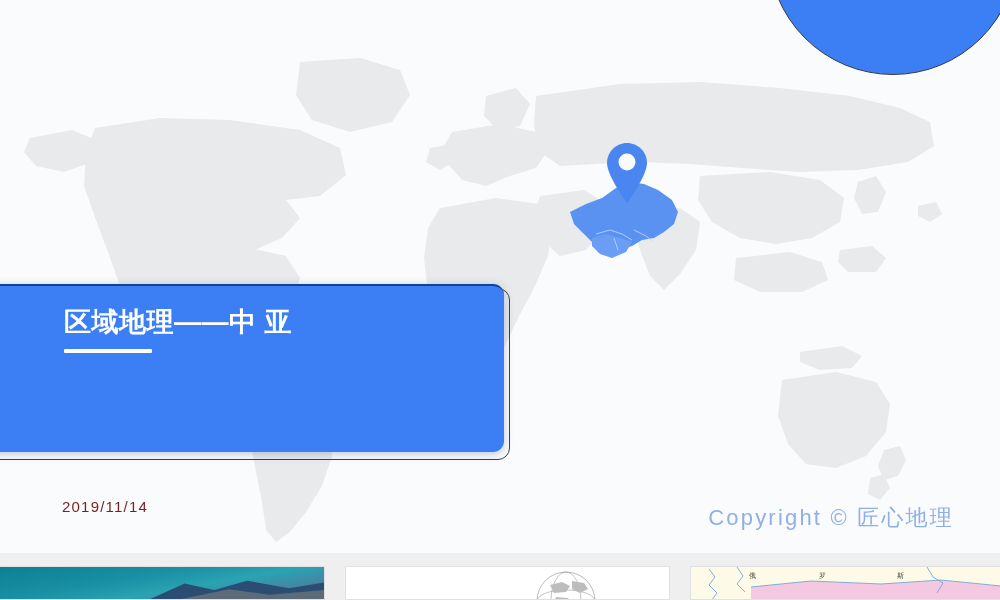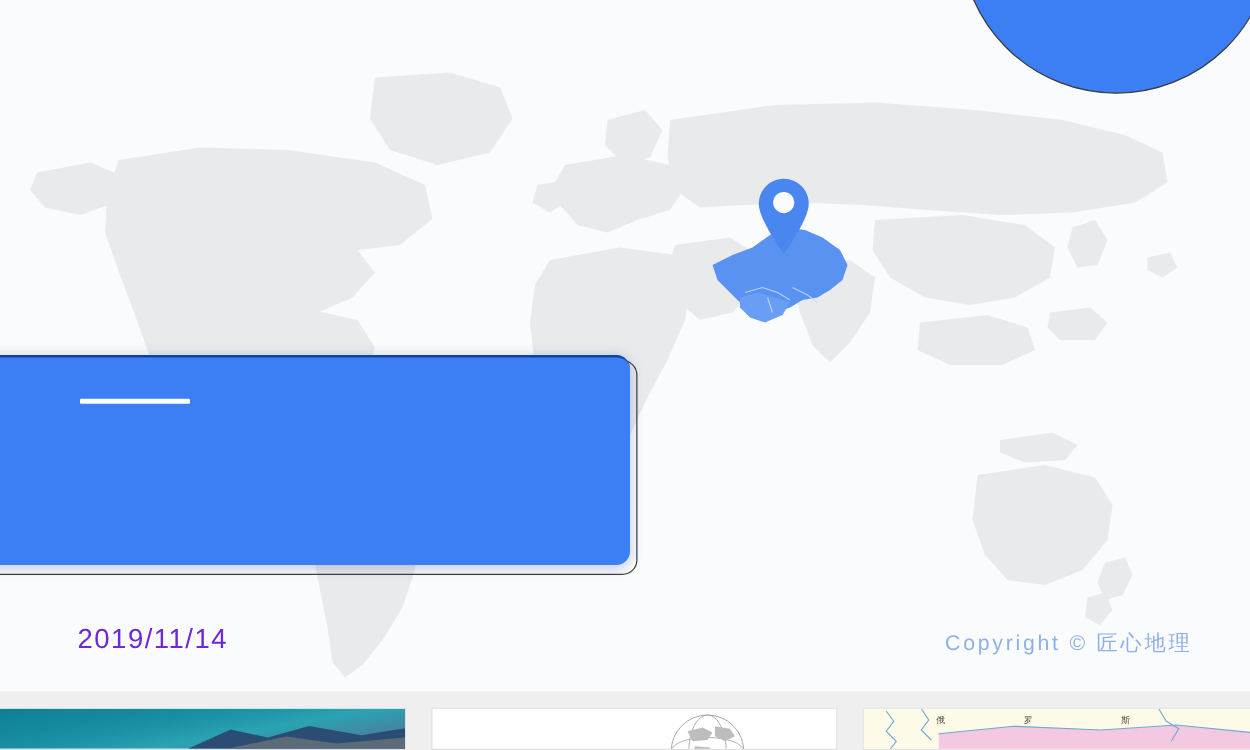--- a/index.html
+++ b/index.html
@@ -49,25 +49,25 @@
     margin:11px 0 10px 0; border-radius:1px;
   }
   .card-body{
     color:#e8eeff; font-size:16.5px; line-height:1.52;
     letter-spacing:1.4px; max-width:404px; font-weight:normal;
   }
 
   
   .slide-date{
     position:absolute; left:62px; top:498px;
-    color:#6d28d9; font-size:22px; letter-spacing:1.2px;
+    color:#7f1d1d; font-size:15px; letter-spacing:1.2px;
   }
   .slide-copy{
     position:absolute; right:46px; top:503px;
-    color:#8fb0e6; font-size:17px; letter-spacing:2.2px;
+    color:#8fb0e6; font-size:22px; letter-spacing:2.2px;
   }
 
   
   .strip{
     position:absolute; left:0; top:553px; width:1000px; height:47px;
     background:#efefef;
   }
   .thumb{
     position:absolute; top:13px; height:34px;
     background:#fff; border:1px solid #e0e0e0; overflow:hidden;
@@ -166,20 +166,21 @@
         </g>
       </svg>
       <svg class="pin" viewBox="0 0 42 62">
         <path d="M21,1 C10,1 1,10 1,21 C1,34 21,61 21,61 C21,61 41,34 41,21 C41,10 32,1 21,1 Z" fill="#4a86f0"></path>
         <circle cx="21" cy="20" r="8.5" fill="#fafbfd"></circle>
       </svg>
     </div>
 
     <div class="card-frame"></div>
     <div class="card">
+      <div class="card-title">区域地理——中 亚</div>
       <div class="card-rule"></div>
     </div>
 
     <div class="slide-date">2019/11/14</div>
     <div class="slide-copy">Copyright ©  匠心地理</div>
   </div>
 
   <div class="strip">
 
     <div class="thumb thumb-1">

